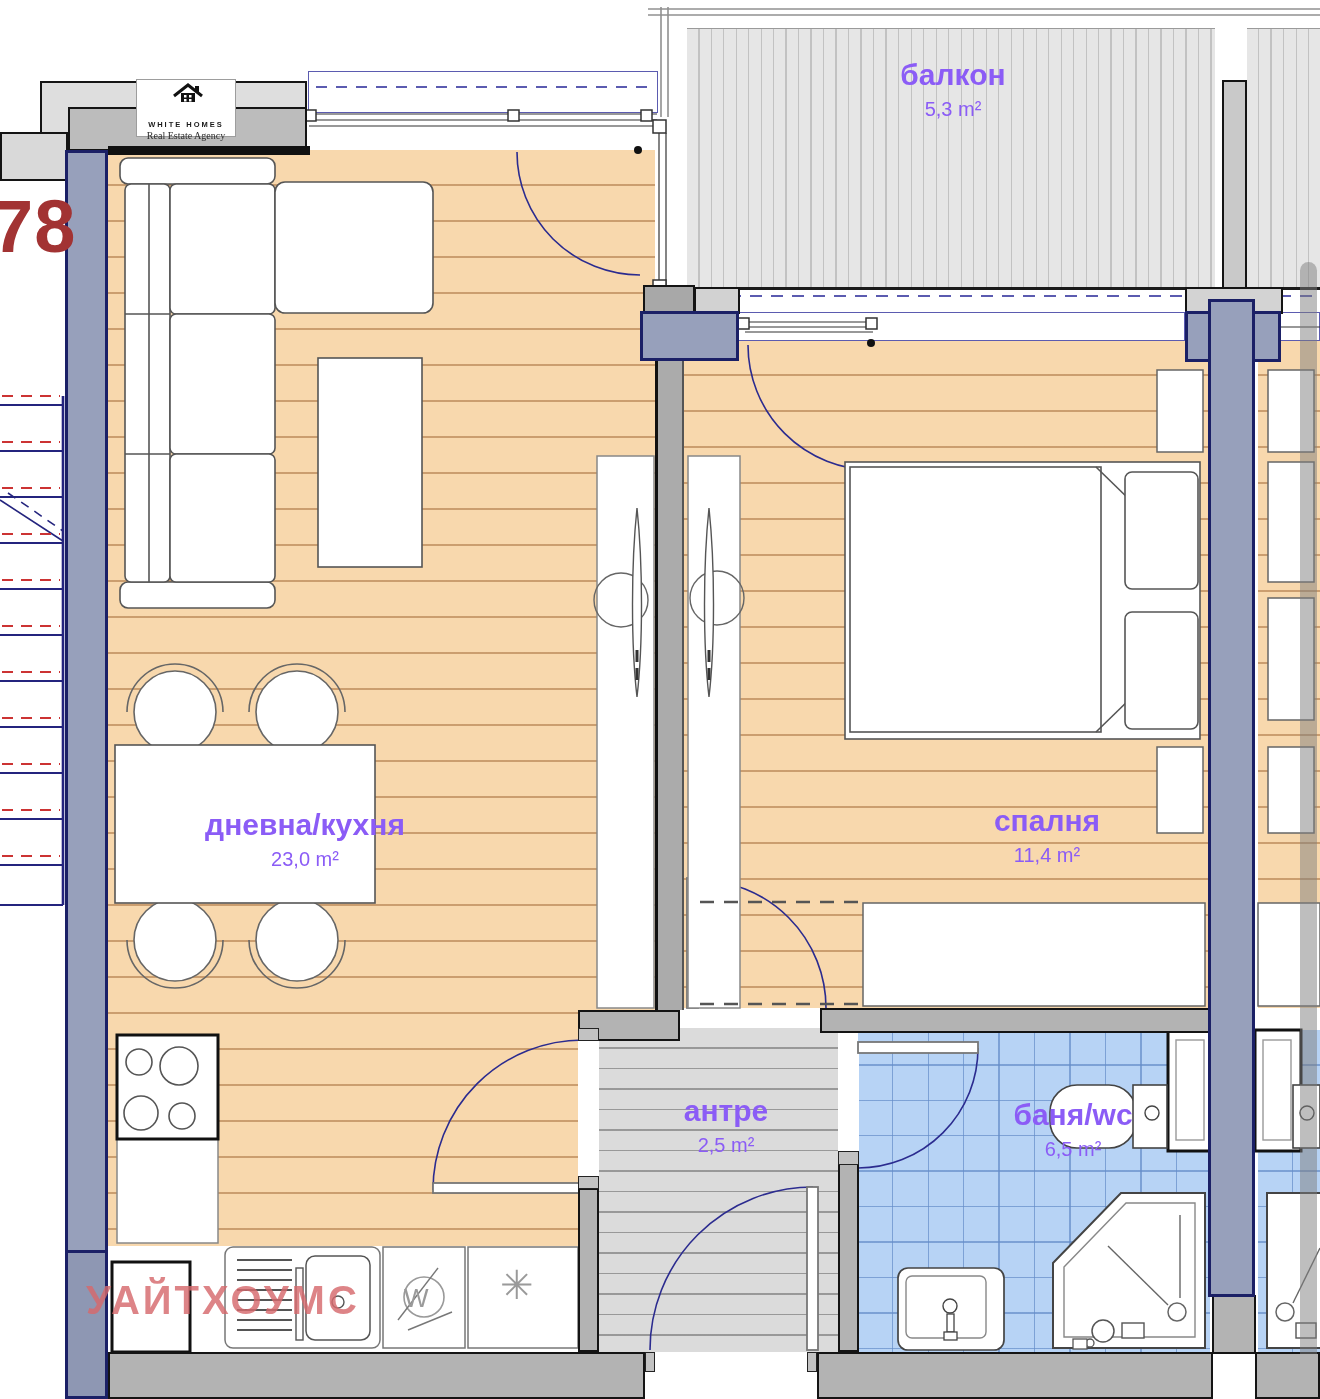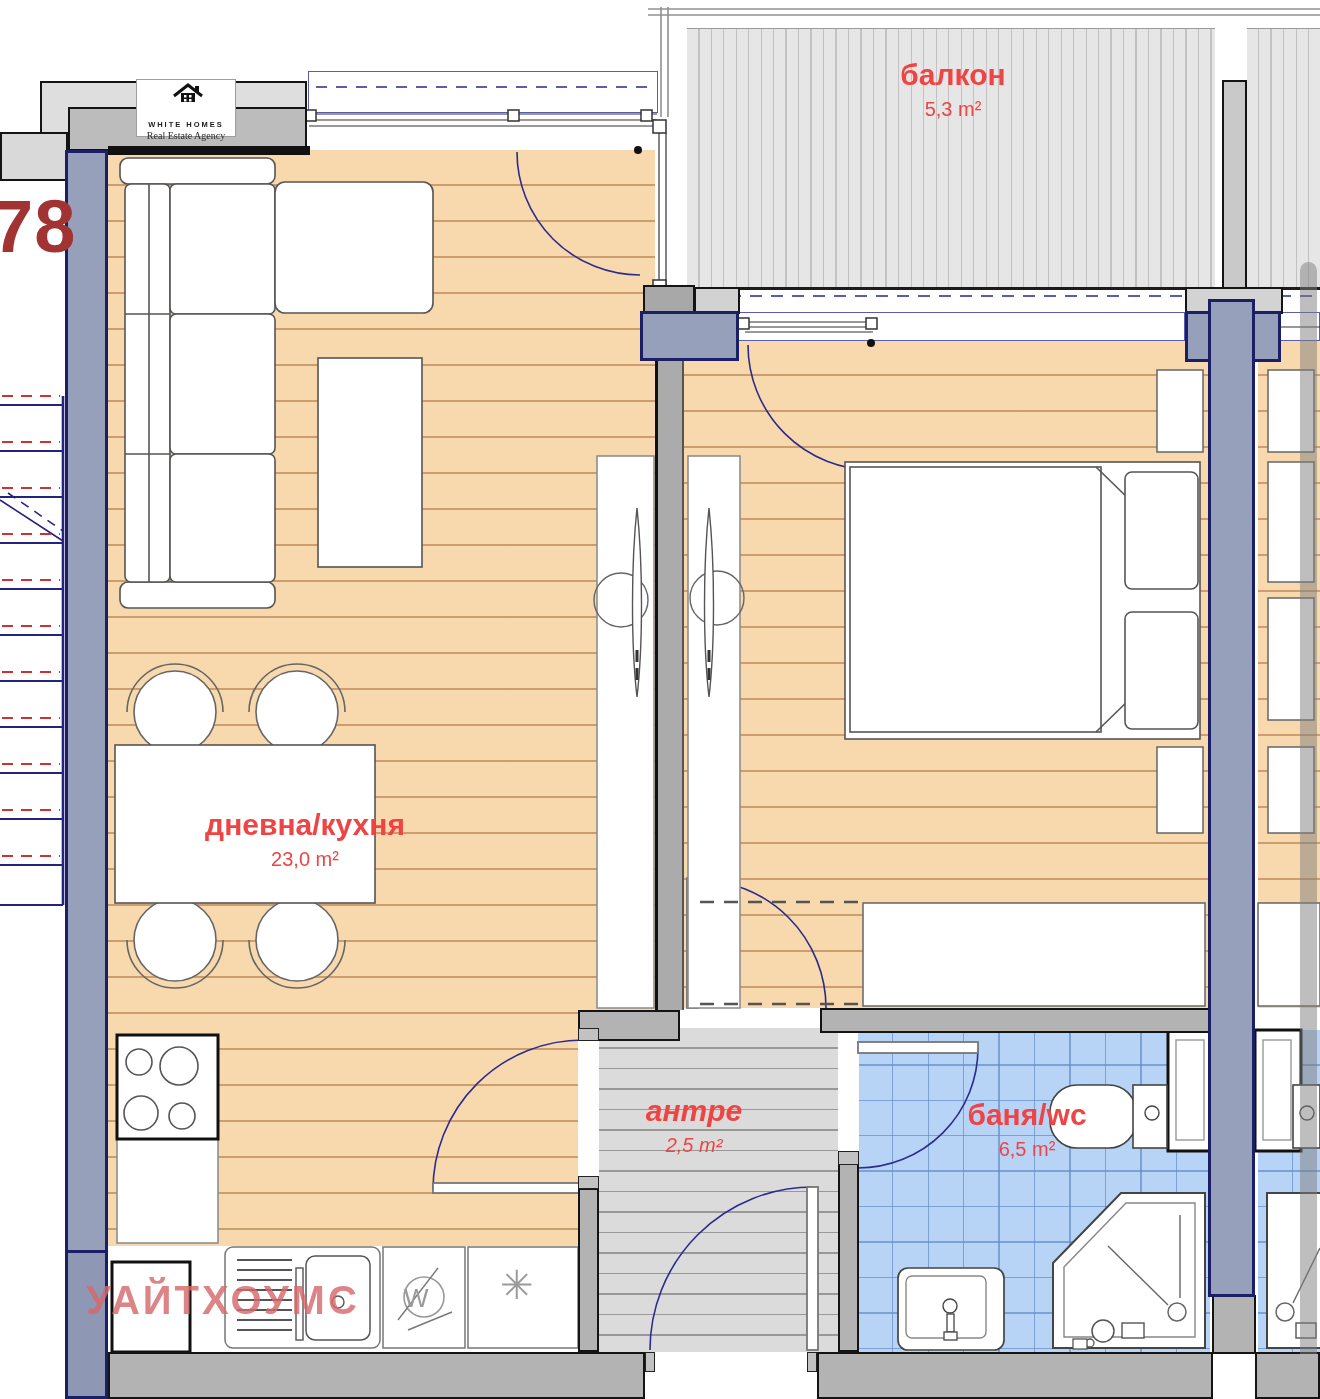--- a/index.html
+++ b/index.html
@@ -29,21 +29,21 @@
     border-top:1px solid #9a9a9a;border-bottom:3px solid #1c1c1c;
   }
   
   .wall{background:#b3b3b3;border:2px solid #141414;}
   .col{background:#97a0bb;border:3px solid #1b2066;}
   .threshold{background:#ffffff;}
   .stub{background:#c2c2c2;border:1.5px solid #222;}
   
   .winband{background:#fff;border:1.5px solid #5b5bb0;}
   
-  .roomlabel{position:absolute;text-align:center;color:#ef4444;z-index:50;line-height:34px;}
+  .roomlabel{position:absolute;text-align:center;color:#8b5cf6;z-index:50;line-height:34px;}
   .roomlabel .rname{font-weight:bold;font-size:30px;}
   .roomlabel .rarea{font-weight:normal;font-size:20px;}
   #unit-number{position:absolute;left:-8px;top:184px;font-size:74px;font-weight:bold;color:#a23333;z-index:55;letter-spacing:1px;}
   #watermark{position:absolute;left:86px;top:1278px;width:330px;font-size:40px;font-weight:bold;
              color:rgba(214,105,108,.82);letter-spacing:3px;z-index:60;white-space:nowrap;}
   
   #logo-box{position:absolute;left:136px;top:79px;width:98px;height:54px;background:#fff;
             border:1px solid #9d9d9d;z-index:45;text-align:center;padding-top:2px;}
   #logo-box .lg-title{font-size:7.5px;letter-spacing:2px;color:#1a1a1a;margin-top:12px;font-weight:bold;}
   #logo-box .lg-tag{font-family:"Liberation Serif",serif;font-size:10px;color:#2e2e2e;margin-top:1px;}
@@ -323,25 +323,29 @@
   </svg>
 
   <div class="roomlabel" style="left:868px;top:58px;width:170px;">
     <div class="rname">балкон</div>
     <div class="rarea">5,3 m²</div>
   </div>
   <div class="roomlabel" style="left:190px;top:808px;width:230px;">
     <div class="rname">дневна/кухня</div>
     <div class="rarea">23,0 m²</div>
   </div>
-  <div class="roomlabel" style="left:608px;top:1094px;width:172px;font-style:italic;">
+  <div class="roomlabel" style="left:932px;top:804px;width:230px;">
+    <div class="rname">спалня</div>
+    <div class="rarea">11,4 m²</div>
+  </div>
+  <div class="roomlabel" style="left:640px;top:1094px;width:172px;">
     <div class="rname">антре</div>
     <div class="rarea">2,5 m²</div>
   </div>
-  <div class="roomlabel" style="left:938px;top:1098px;width:178px;">
+  <div class="roomlabel" style="left:984px;top:1098px;width:178px;">
     <div class="rname">баня/wc</div>
     <div class="rarea">6,5 m²</div>
   </div>
 
   <div id="unit-number">78</div>
   <div id="watermark">УАЙТХОУМС</div>
   <span id="washer-w">W</span>
   <span id="dish-star">✳</span>
 
   <div id="logo-box">

